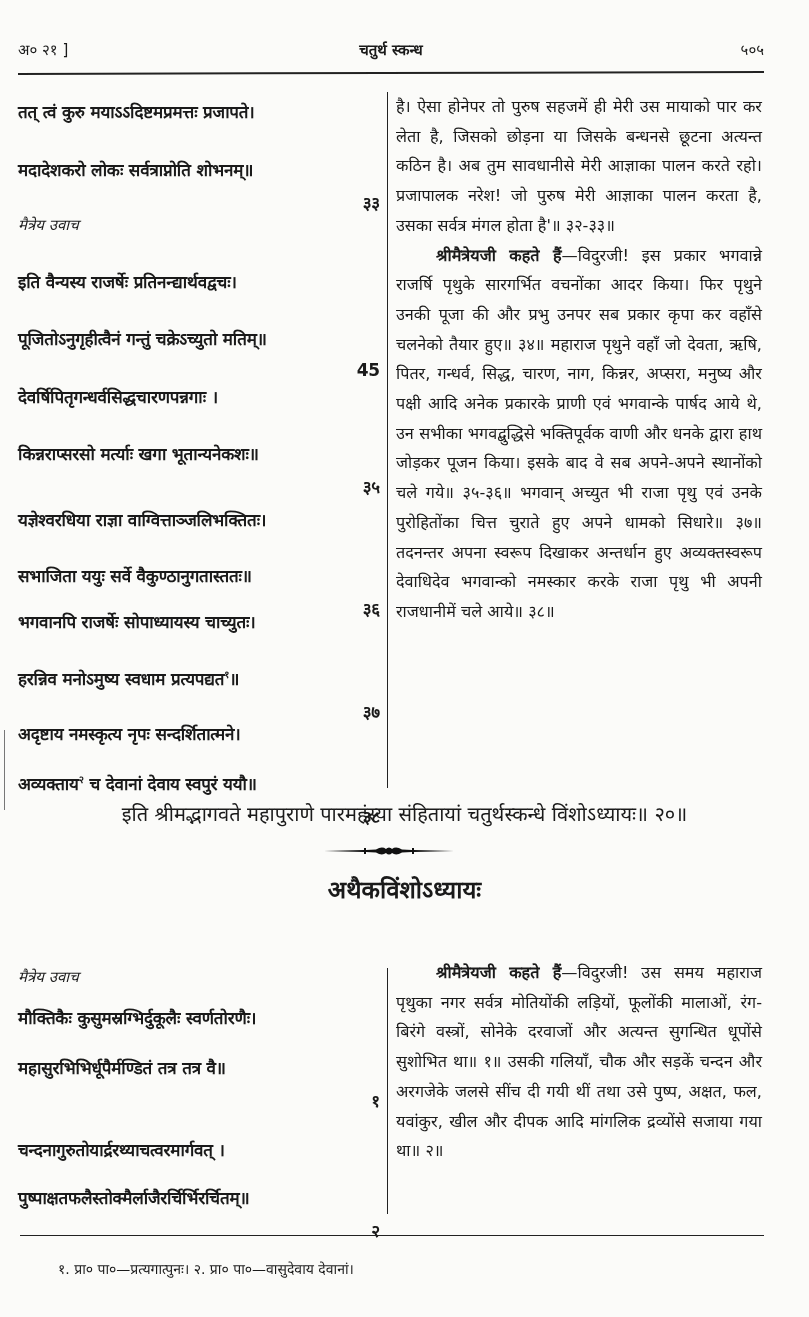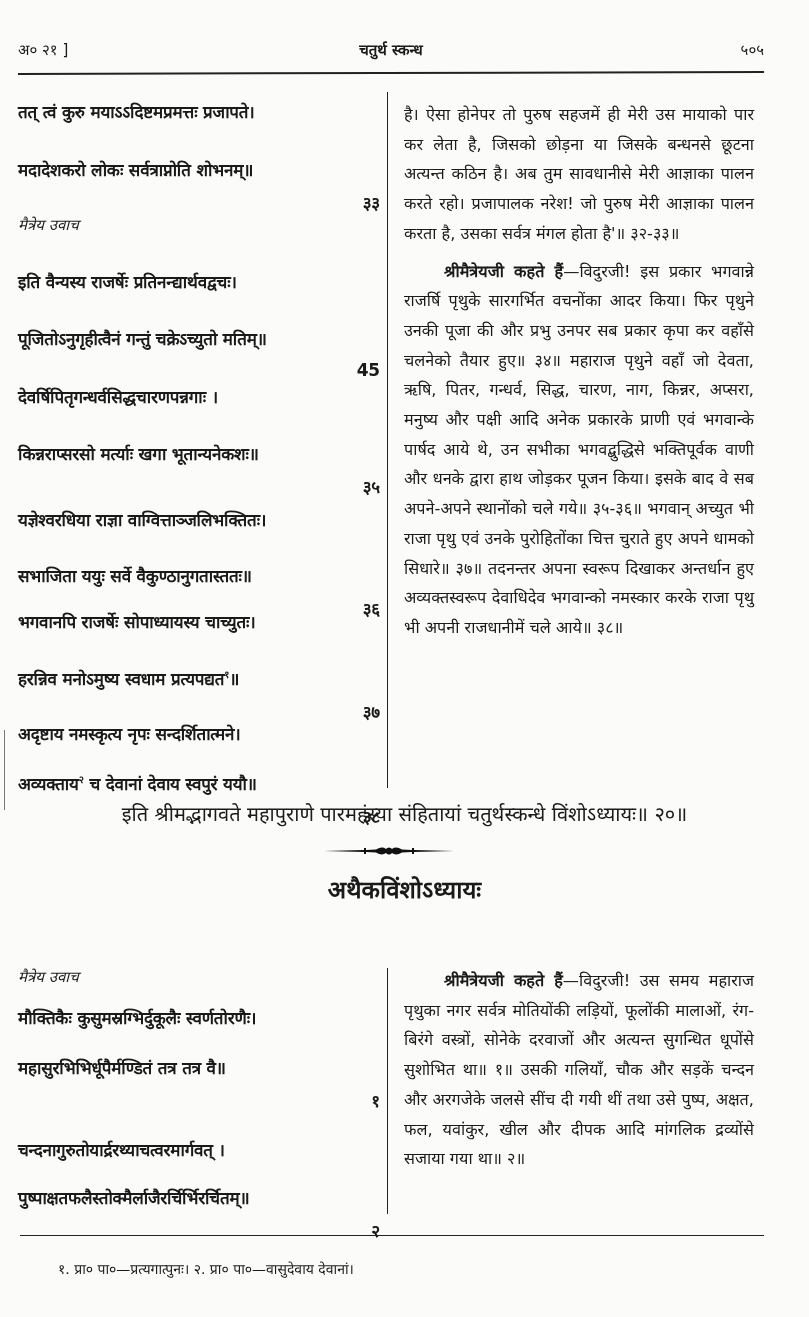--- a/index.html
+++ b/index.html
@@ -33,21 +33,21 @@
       font-size: 17px; font-weight: bold; letter-spacing: -0.2px;
       white-space: nowrap; display: flex; justify-content: space-between;
       align-items: flex-start;
     }
     .shloka .num { font-weight: bold; margin-top: 33px; }
     .speaker { font-style: italic; font-size: 15px; text-align: left; }
     .prose {
       font-size: 16.2px; line-height: 29.7px; text-align: justify;
       text-align-last: left;
     }
-    .prose p { margin: 8px; }
+    .prose p { margin: 0; }
     .prose .lead { font-weight: bold; }
     .prose .indent { text-indent: 40px; }
     sup { font-size: 10px; }
 
     .colophon {
       position: absolute; left: 0; right: 0; top: 800px; text-align: center;
       font-size: 20px;
     }
     .ornament {
       position: absolute; left: 324px; top: 843px; width: 130px; height: 16px;

